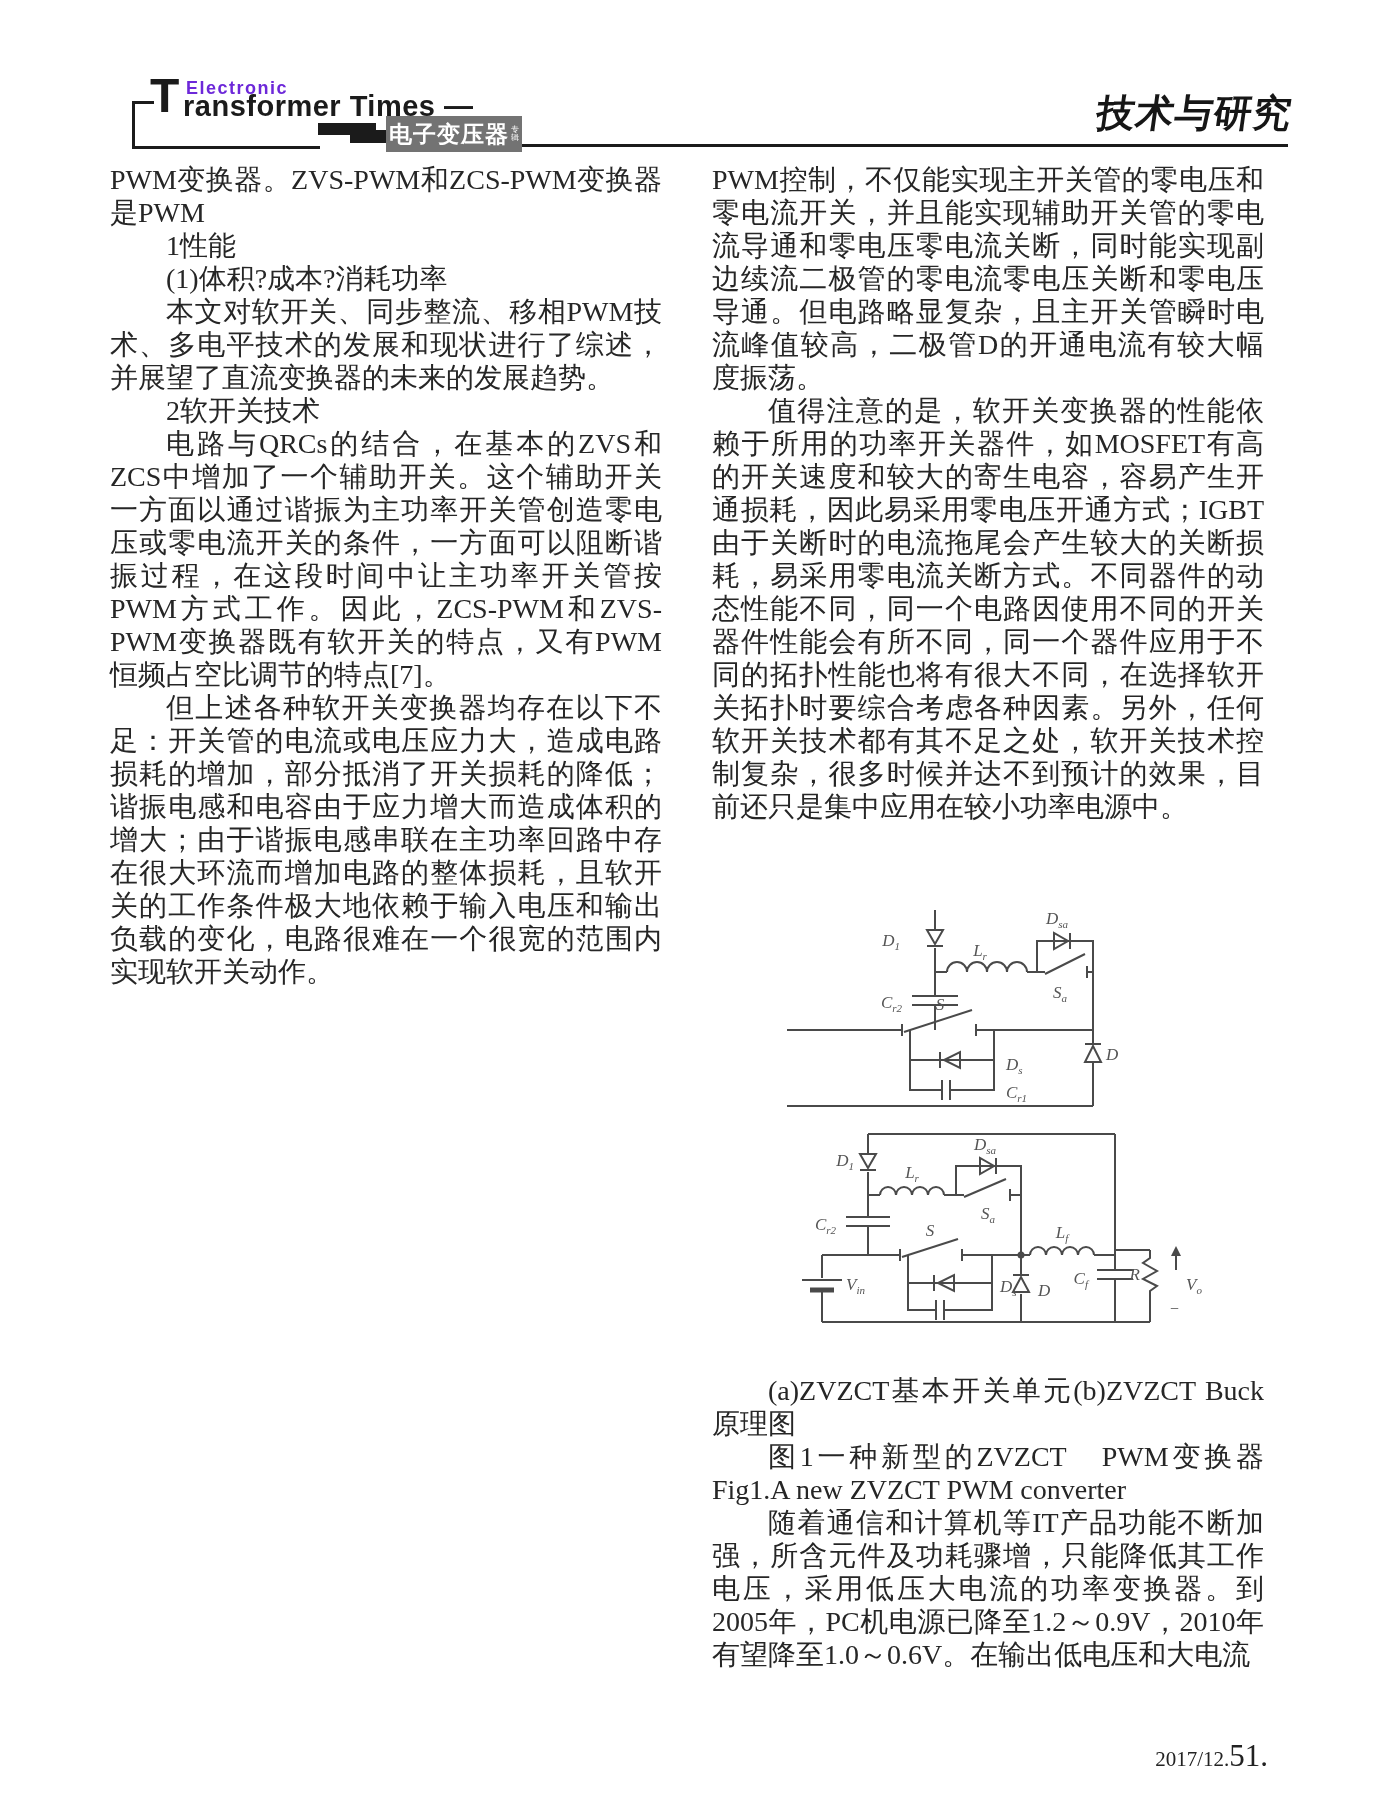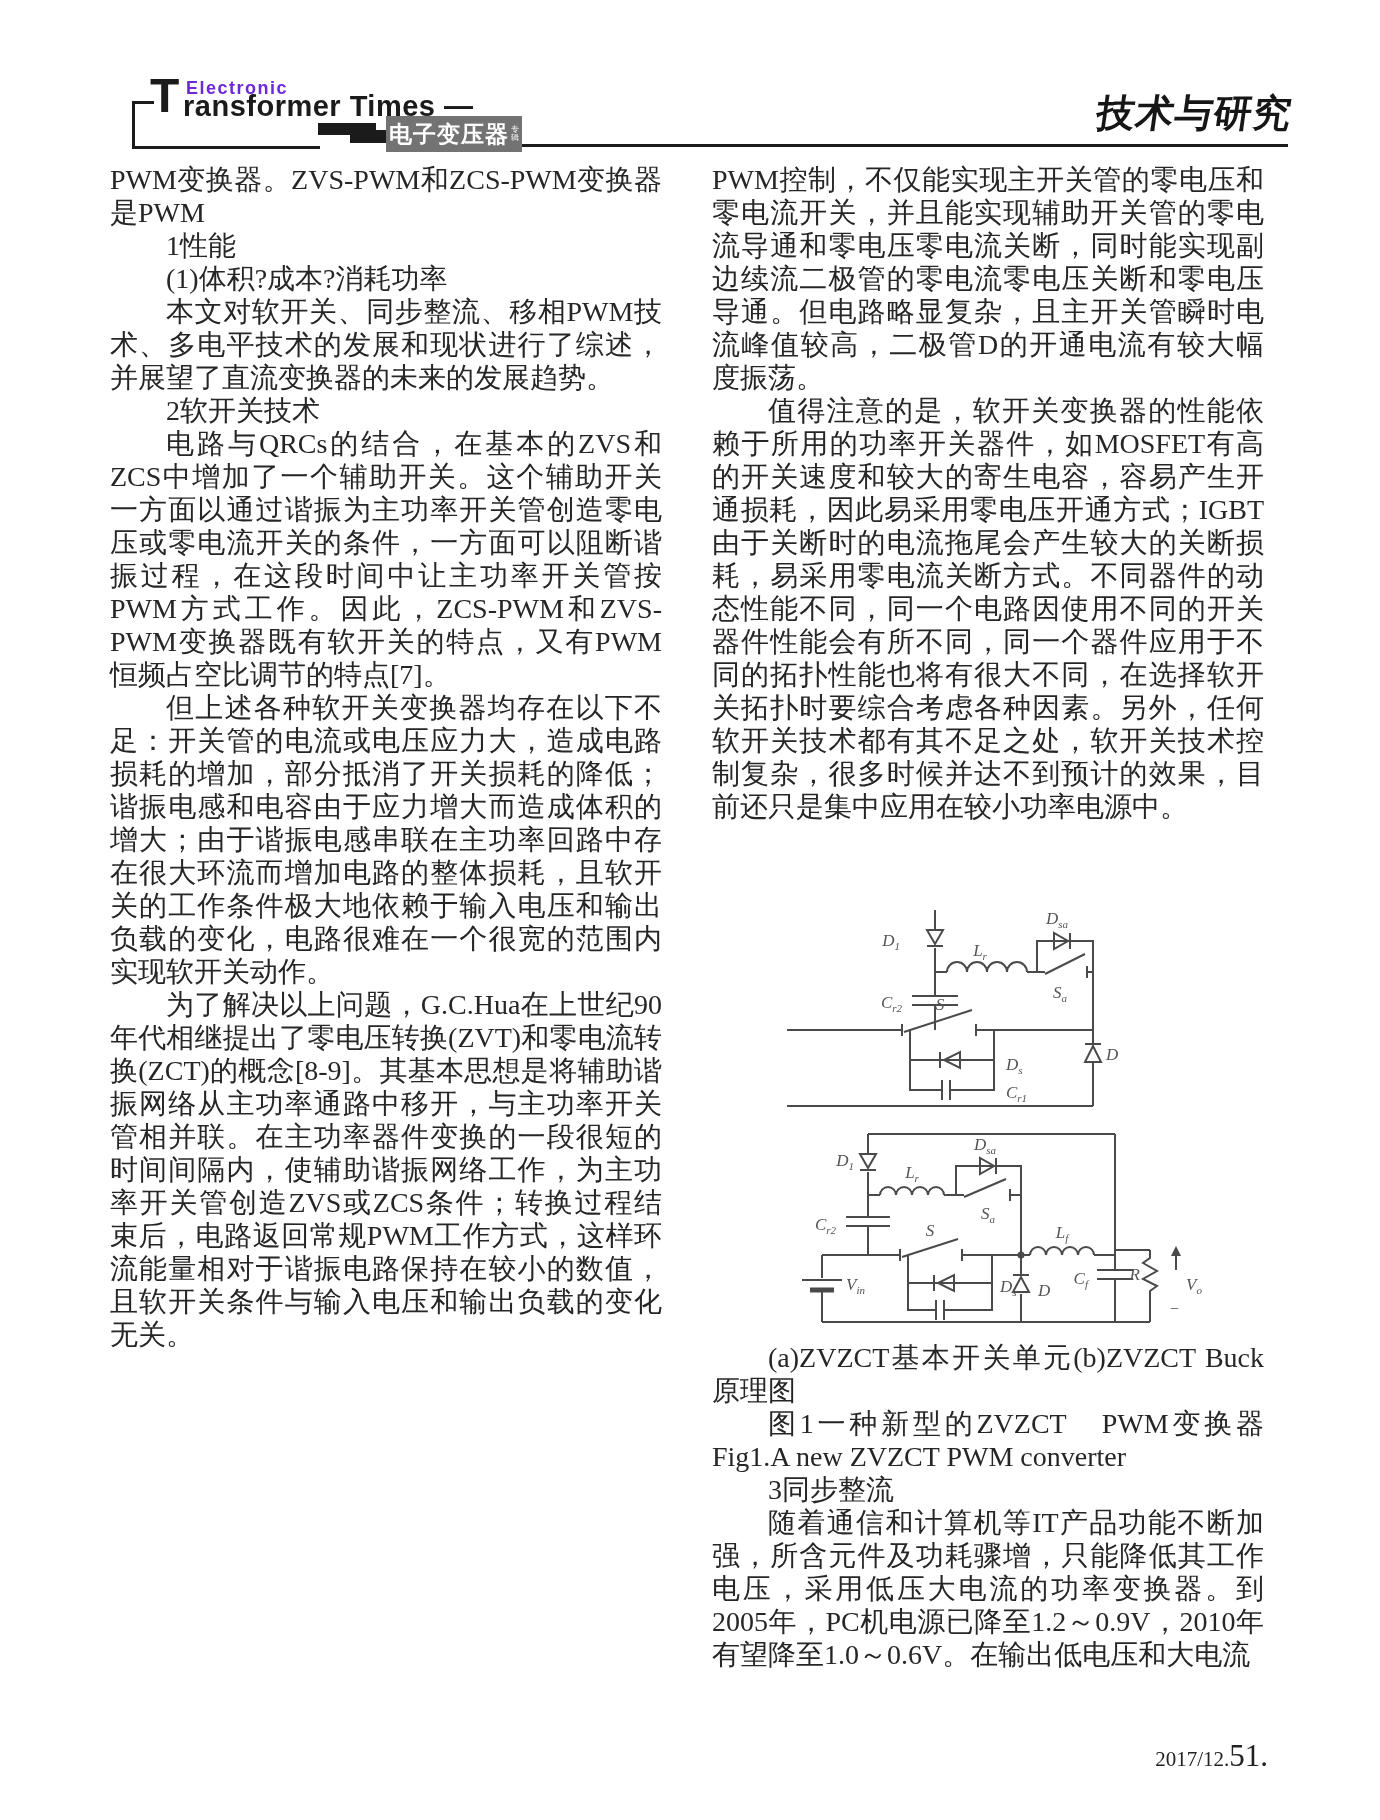--- a/index.html
+++ b/index.html
@@ -21,21 +21,21 @@
           margin-left:2px;font-family:"Liberation Sans",sans-serif;}
   #section-label{position:absolute;left:1060px;top:88px;width:232px;text-align:right;
           font-family:"Liberation Sans",sans-serif;font-weight:900;font-size:38px;color:#161616;
           transform:skewX(-8deg);letter-spacing:1px;}
   
   .col{position:absolute;width:552px;text-align:justify;font-size:28px;line-height:33px;}
   .para{margin:0;text-indent:2em;}
   .noindent{text-indent:0;}
   #left-col{left:110px;top:163px;}
   #right-col-top{left:712px;top:163px;}
-  #right-col-bottom{left:712px;top:1341px;}
+  #right-col-bottom{left:712px;top:1374px;}
   
   .schem{position:absolute;}
   .schem path,.schem line,.schem polyline{stroke:#4a4a4a;stroke-width:2;fill:none;}
   .schem .thick{stroke-width:5;}
   .schem .dot{fill:#4a4a4a;stroke:none;}
   .schem .head{fill:#4a4a4a;stroke:none;}
   .clabel{font-family:"Liberation Serif","DejaVu Serif",serif;font-style:italic;
           font-size:17px;fill:#555;stroke:none;}
   .clabel .sub{font-size:11px;}
   .cmark{font-family:"Liberation Serif",serif;font-size:16px;fill:#555;stroke:none;}
@@ -70,21 +70,20 @@
   </div>
 
   <div id="left-col" class="col">
     <p class="para noindent">PWM变换器。ZVS-PWM和ZCS-PWM变换器是PWM</p>
     <p class="para">1性能</p>
     <p class="para">(1)体积?成本?消耗功率</p>
     <p class="para">本文对软开关、同步整流、移相PWM技术、多电平技术的发展和现状进行了综述，并展望了直流变换器的未来的发展趋势。</p>
     <p class="para">2软开关技术</p>
     <p class="para">电路与QRCs的结合，在基本的ZVS和ZCS中增加了一个辅助开关。这个辅助开关一方面以通过谐振为主功率开关管创造零电压或零电流开关的条件，一方面可以阻断谐振过程，在这段时间中让主功率开关管按PWM方式工作。因此，ZCS-PWM和ZVS-PWM变换器既有软开关的特点，又有PWM恒频占空比调节的特点[7]。</p>
     <p class="para">但上述各种软开关变换器均存在以下不足：开关管的电流或电压应力大，造成电路损耗的增加，部分抵消了开关损耗的降低；谐振电感和电容由于应力增大而造成体积的增大；由于谐振电感串联在主功率回路中存在很大环流而增加电路的整体损耗，且软开关的工作条件极大地依赖于输入电压和输出负载的变化，电路很难在一个很宽的范围内实现软开关动作。</p>
-    <p class="para">为了解决以上问题，G.C.Hua在上世纪90年代相继提出了零电压转换(ZVT)和零电流转换(ZCT)的概念[8-9]。其基本思想是将辅助谐振网络从主功率通路中移开，与主功率开关管相并联。在主功率器件变换的一段很短的时间间隔内，使辅助谐振网络工作，为主功率开关管创造ZVS或ZCS条件；转换过程结束后，电路返回常规PWM工作方式，这样环流能量相对于谐振电路保持在较小的数值，且软开关条件与输入电压和输出负载的变化无关。</p>
   </div>
 
   <div id="right-col-top" class="col">
     <p class="para noindent">PWM控制，不仅能实现主开关管的零电压和零电流开关，并且能实现辅助开关管的零电流导通和零电压零电流关断，同时能实现副边续流二极管的零电流零电压关断和零电压导通。但电路略显复杂，且主开关管瞬时电流峰值较高，二极管D的开通电流有较大幅度振荡。</p>
     <p class="para">值得注意的是，软开关变换器的性能依赖于所用的功率开关器件，如MOSFET有高的开关速度和较大的寄生电容，容易产生开通损耗，因此易采用零电压开通方式；IGBT由于关断时的电流拖尾会产生较大的关断损耗，易采用零电流关断方式。不同器件的动态性能不同，同一个电路因使用不同的开关器件性能会有所不同，同一个器件应用于不同的拓扑性能也将有很大不同，在选择软开关拓扑时要综合考虑各种因素。另外，任何软开关技术都有其不足之处，软开关技术控制复杂，很多时候并达不到预计的效果，目前还只是集中应用在较小功率电源中。</p>
   </div>
 
   <svg class="schem" style="left:742px;top:884px;" width="470" height="240" viewBox="0 0 470 240">
     <g>
 
@@ -225,21 +224,20 @@
     <text class="clabel" x="322" y="118" text-anchor="middle"><tspan>L</tspan><tspan class="sub" dy="4">f</tspan></text>
     <text class="clabel" x="348" y="164" text-anchor="end"><tspan>C</tspan><tspan class="sub" dy="4">f</tspan></text>
     <text class="clabel" x="400" y="160" text-anchor="end"><tspan>R</tspan><tspan class="sub" dy="4"></tspan></text>
     <text class="clabel" x="446" y="170"><tspan>V</tspan><tspan class="sub" dy="4">o</tspan></text>
     <text class="cmark" x="430" y="194">−</text>
   </svg>
 
   <div id="right-col-bottom" class="col">
     <p class="para">(a)ZVZCT基本开关单元(b)ZVZCT Buck原理图</p>
     <p class="para">图1一种新型的ZVZCT　PWM变换器Fig1.A new ZVZCT PWM converter</p>
-    <p class="para">3同步整流</p>
     <p class="para">随着通信和计算机等IT产品功能不断加强，所含元件及功耗骤增，只能降低其工作电压，采用低压大电流的功率变换器。到2005年，PC机电源已降至1.2～0.9V，2010年有望降至1.0～0.6V。在输出低电压和大电流</p>
   </div>
 
   <div id="footer">
     <span id="footer-issue">2017/12.</span><span id="footer-page">51.</span>
   </div>
 
 </div>
 
 </body></html>

